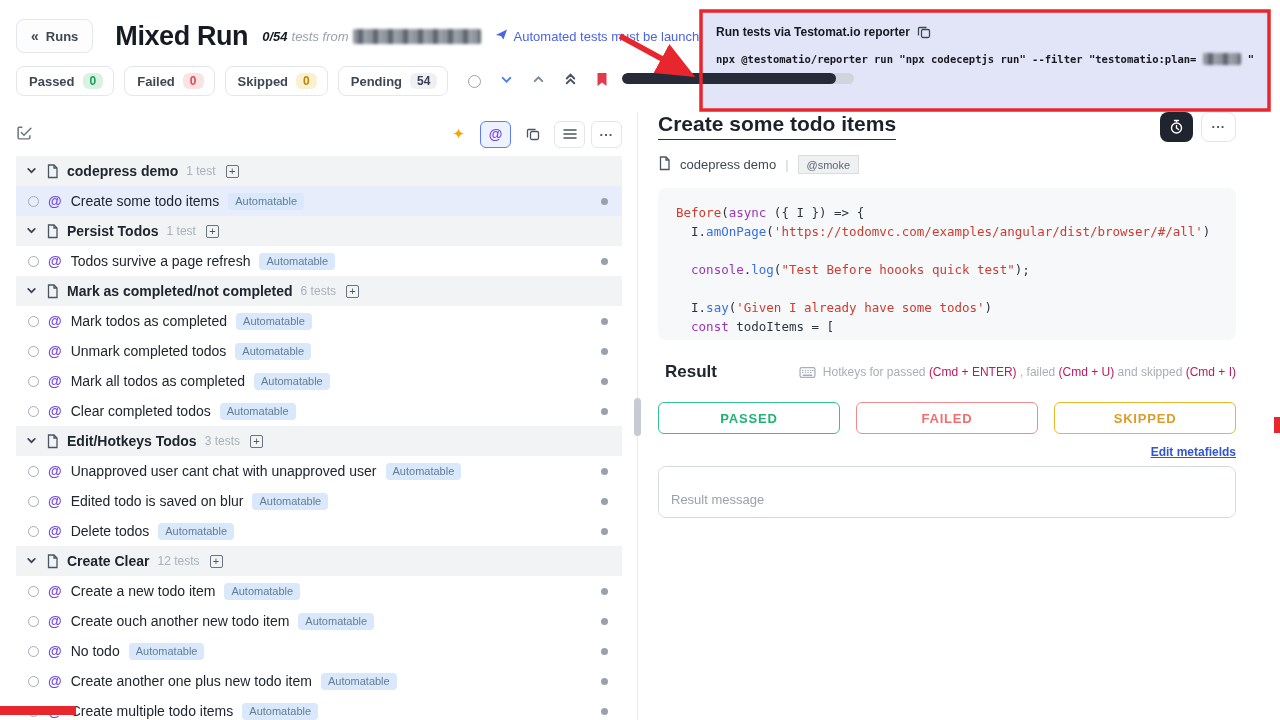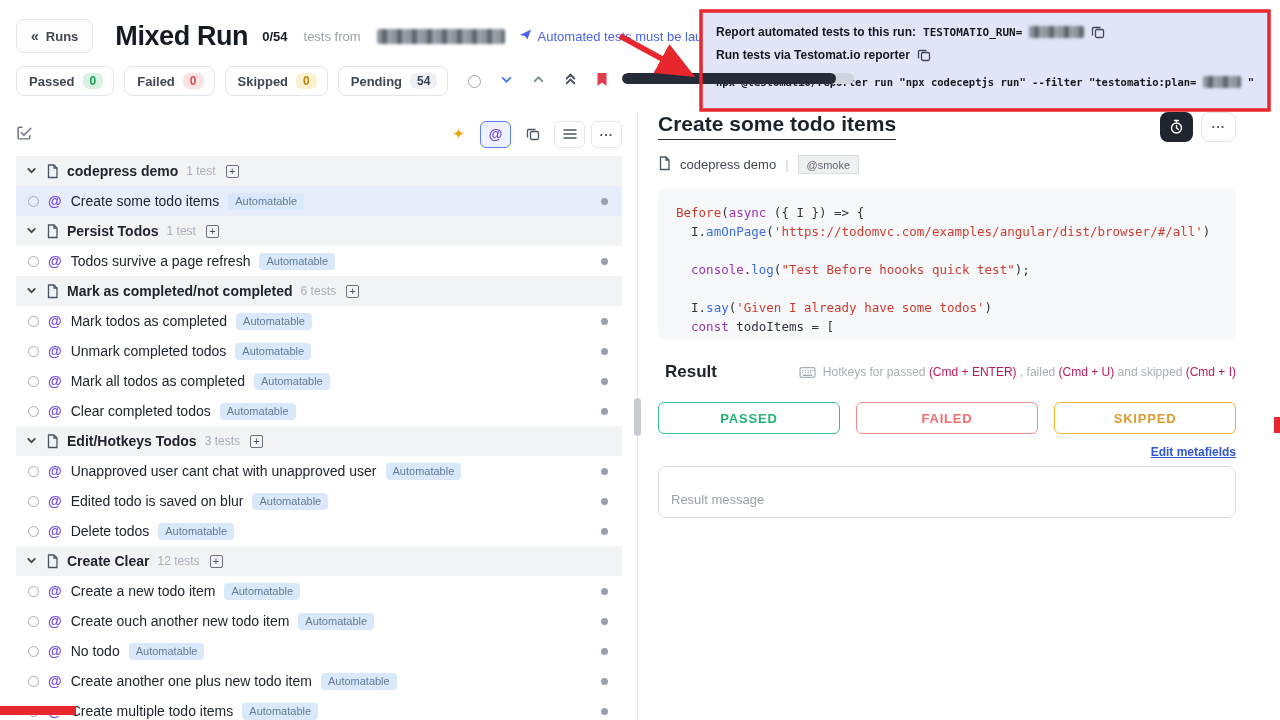--- a/index.html
+++ b/index.html
@@ -10,21 +10,21 @@
   }
   .gray { color:#9aa1ab; }
 
   
   .topbar { position:absolute; left:16px; top:16px; height:40px; display:flex; align-items:center; }
   .runs-btn { display:flex; align-items:center; gap:7px; padding:8px 14px; border:1px solid #e3e6ea;
     border-radius:8px; background:#fdfdfd; font-size:13px; font-weight:600; color:#3f4754; cursor:pointer;
     font-family:inherit; }
   .runs-btn .chevs { font-size:14px; color:#3f4754; }
   .title { font-size:27px; font-weight:800; color:#151a23; margin:0 0 0 22px; letter-spacing:-.4px; }
-  .prog { margin-left:14px; font-size:13px; display:flex; align-items:center; gap:16px; }
+  .prog { margin-left:14px; font-size:13px; display:flex; align-items:center; gap:4px;font-style:italic; }
   .prog b { color:#151a23; font-size:13px; }
   .redact { display:inline-block; vertical-align:middle; border-radius:2px;
     background:repeating-linear-gradient(90deg,#8f949c 0 5px,#5f6570 5px 10px,#9aa0a8 10px 15px);
     filter:blur(1.6px); }
   .redact-source { width:128px; height:15px; }
   .launch { margin-left:14px; font-size:13px; color:#4a63e7; display:flex; align-items:center; gap:6px;
     text-decoration:none; cursor:pointer; }
 
   
   .filterbar { position:absolute; left:16px; top:66px; height:30px; display:flex; align-items:center; }
@@ -185,31 +185,20 @@
             <path d="M1.5 1h9v13L6 10.5 1.5 14z"></path>
           </svg>
       </span>
     </div>
   </div>
   <div class="progressbar">
     <div class="progress-fill"></div>
   </div>
 
   <div class="report-box">
-    <div class="rb-line rb-line1">
-      <span class="rb-label">Report automated tests to this run:</span>
-      <span class="rb-code">TESTOMATIO_RUN=</span>
-      <span class="redact redact-run"></span>
-      <button class="copy-btn">
-        <svg width="14" height="14" viewBox="0 0 14 14" fill="none" stroke="#3f4754" stroke-width="1.3">
-            <rect x="4.5" y="4.5" width="8" height="8" rx="1.5"></rect>
-            <path d="M9.5 2.5h-7a1 1 0 0 0-1 1v7"></path>
-          </svg>
-      </button>
-    </div>
     <div class="rb-line rb-line2">
       <span class="rb-label">Run tests via Testomat.io reporter</span>
       <button class="copy-btn">
         <svg width="14" height="14" viewBox="0 0 14 14" fill="none" stroke="#3f4754" stroke-width="1.3">
             <rect x="4.5" y="4.5" width="8" height="8" rx="1.5"></rect>
             <path d="M9.5 2.5h-7a1 1 0 0 0-1 1v7"></path>
           </svg>
       </button>
     </div>
     <div class="rb-line">

